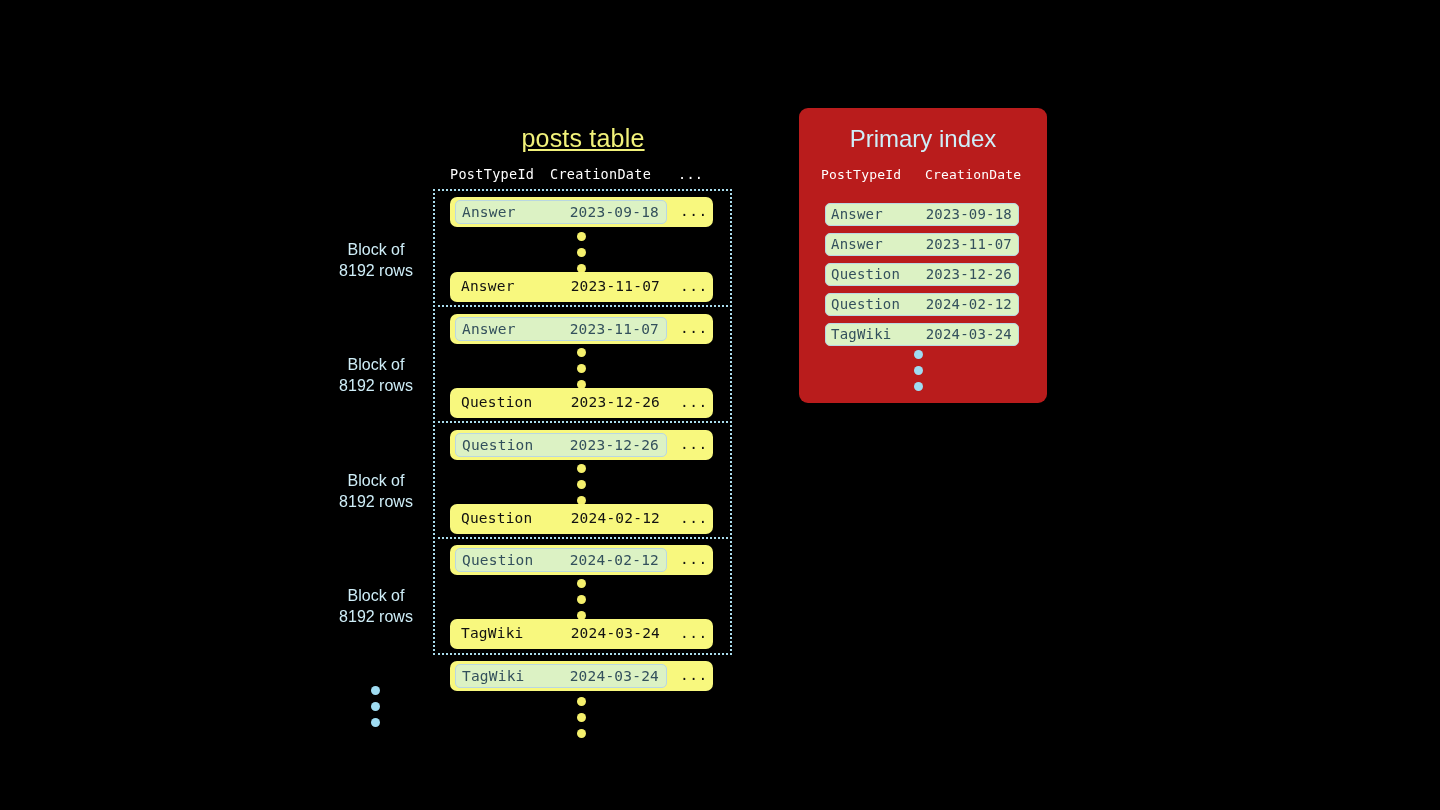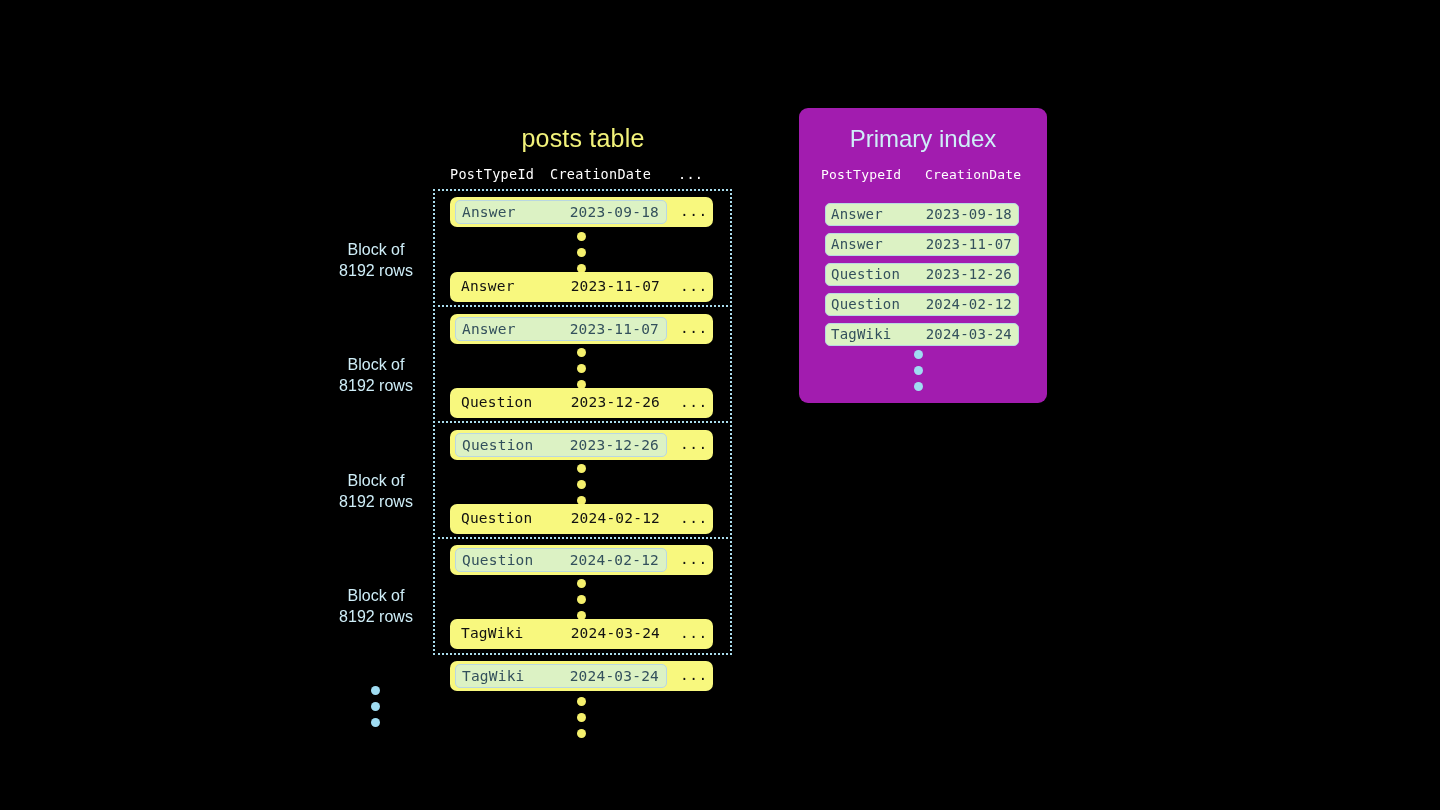--- a/index.html
+++ b/index.html
@@ -24,20 +24,21 @@
   #posts-title {
     position: absolute;
     left: 433px;
     top: 124px;
     width: 300px;
     text-align: center;
     color: #f2f27a;
     font-size: 25px;
     font-family: "Liberation Sans", sans-serif;
     letter-spacing: 0.2px;
+    text-decoration: underline;
   }
 
   #posts-header {
     position: absolute;
     left: 450px;
     top: 166px;
     width: 265px;
     height: 20px;
     color: #ffffff;
     font-family: "DejaVu Sans Mono", monospace;
@@ -127,21 +128,21 @@
 
   .vdots.blue i { background: #9fdcf2; }
 
   
   #index-panel {
     position: absolute;
     left: 799px;
     top: 108px;
     width: 248px;
     height: 295px;
-    background: #a21caf;
+    background: #b91c1c;
     border-radius: 9px;
   }
   #index-title {
     position: absolute;
     left: 0;
     top: 17px;
     width: 248px;
     text-align: center;
     color: #cfeef8;
     font-size: 24px;

